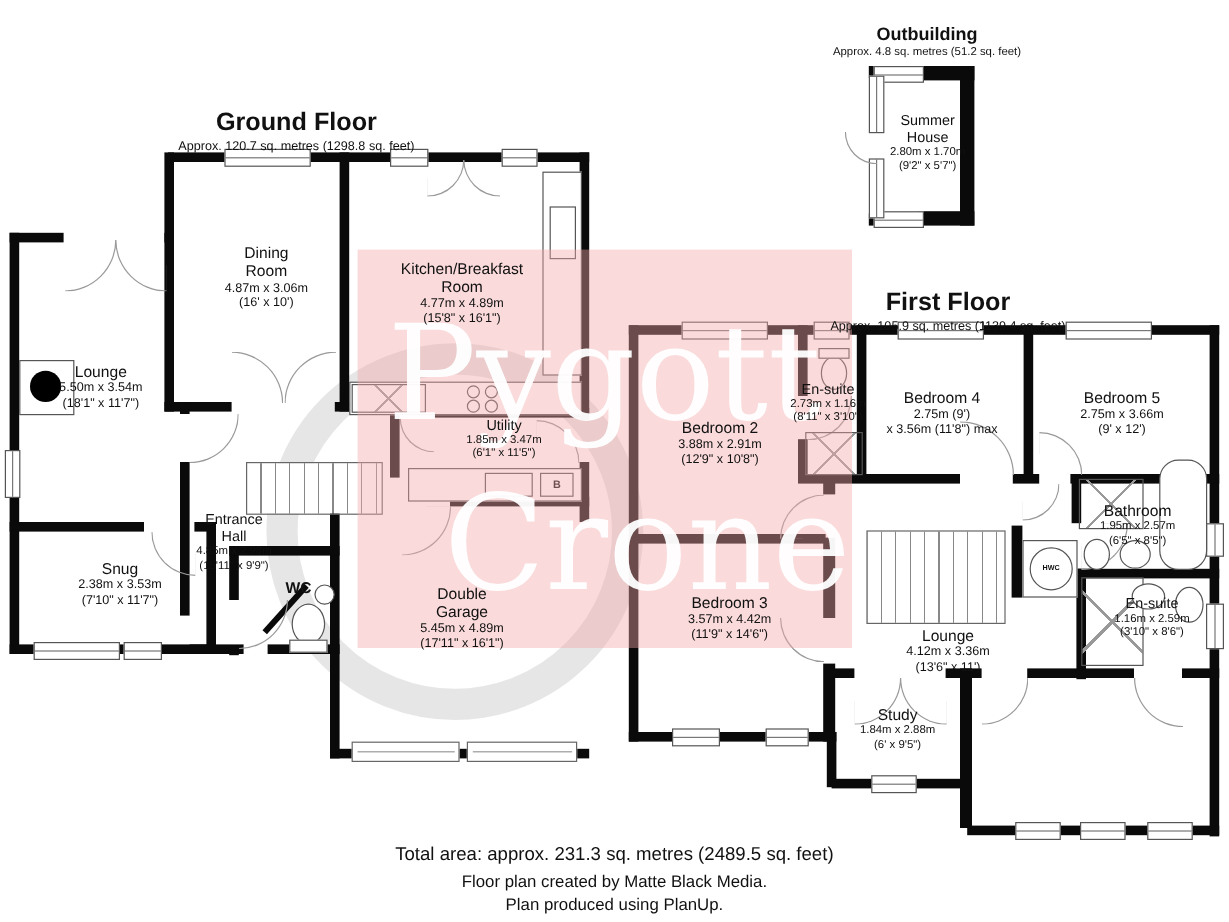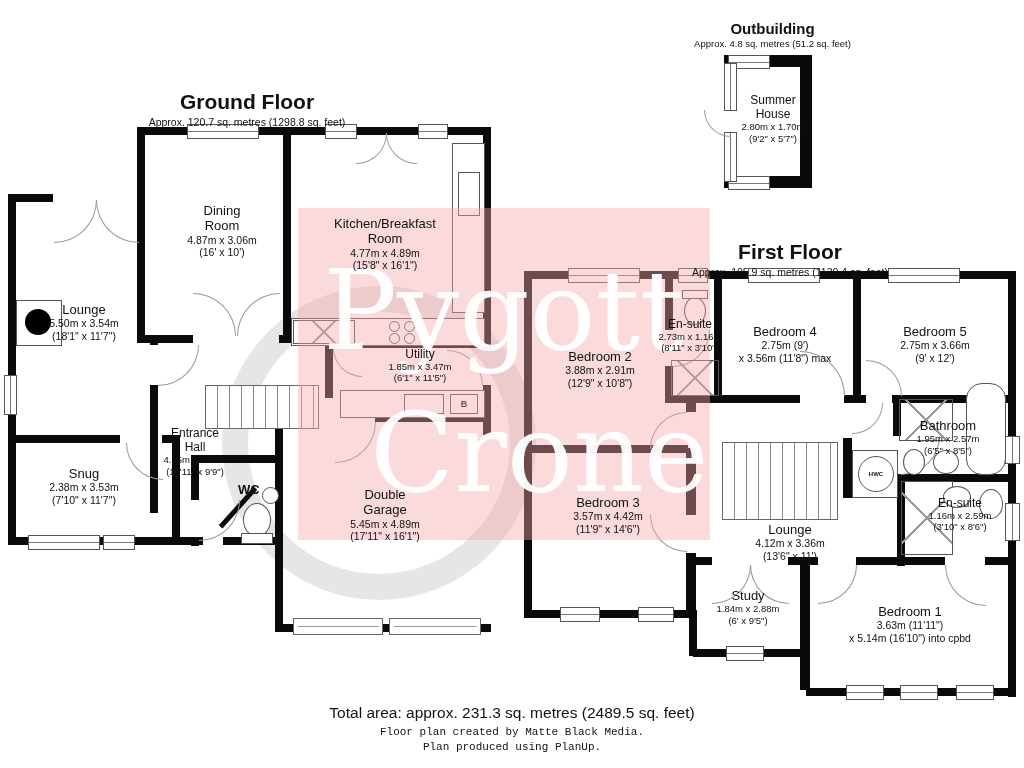--- a/index.html
+++ b/index.html
@@ -39,21 +39,21 @@
   .ob-sub{font-size:9.5px;margin-top:1px;}
   .tiny{position:absolute;font-weight:bold;font-size:13px;}
   .micro{font-weight:bold;font-size:6px;}
   .wm-ring{position:absolute;left:222px;top:286px;width:262px;height:262px;border-radius:50%;
        border:26px solid rgba(165,165,165,0.28);}
   .wm-block{position:absolute;left:298px;top:208px;width:412px;height:332px;overflow:hidden;}
   .wm-word{position:absolute;font-family:"DejaVu Serif",serif;line-height:1;
        color:rgba(255,255,255,0.95);}
   .footer{position:absolute;left:232px;top:704px;width:560px;text-align:center;}
   .footer .total{font-size:15.5px;}
-  .footer .credit{font-size:11px;margin-top:3px;line-height:1.35;font-family:Liberation Mono, monospace;}
+  .footer .credit{font-size:14px;margin-top:3px;line-height:1.35;}
 </style>
 </head>
 <body>
 
 <div id="plan">
 
   <div class="wm-ring"></div>
 
   <div class="w" style="left:8px;top:194px;width:45px;height:8px"></div>
   <div class="w" style="left:137px;top:194px;width:8px;height:8px"></div>
@@ -219,21 +219,21 @@
   <div class="title-block" style="left:660px;top:20px;width:225px">
     <div class="ob-title">Outbuilding</div>
     <div class="ob-sub">Approx. 4.8 sq. metres (51.2 sq. feet)</div>
   </div>
 
   <div class="room-label" style="left:4px;top:302px;width:160px">
     <div class="rname">Lounge</div>
     <div class="rdim">5.50m x 3.54m</div>
     <div class="rdim">(18'1" x 11'7")</div>
   </div>
-  <div class="room-label" style="left:4px;top:466px;width:160px">
+  <div class="room-label" style="left:20px;top:466px;width:160px">
     <div class="rname">Snug</div>
     <div class="rdim">2.38m x 3.53m</div>
     <div class="rdim">(7'10" x 11'7")</div>
   </div>
   <div class="room-label" style="left:152px;top:203px;width:140px">
     <div class="rname">Dining
 Room</div>
     <div class="rdim">4.87m x 3.06m</div>
     <div class="rdim">(16' x 10')</div>
   </div>
@@ -299,25 +299,20 @@
   <div class="room-label" style="left:715px;top:522px;width:150px">
     <div class="rname">Lounge</div>
     <div class="rdim">4.12m x 3.36m</div>
     <div class="rdim">(13'6" x 11')</div>
   </div>
   <div class="room-label" style="left:678px;top:588px;width:140px">
     <div class="rname">Study</div>
     <div class="rdim sm">1.84m x 2.88m</div>
     <div class="rdim sm">(6' x 9'5")</div>
   </div>
-  <div class="room-label" style="left:820px;top:604px;width:180px">
-    <div class="rname">Bedroom 1</div>
-    <div class="rdim">3.63m (11'11")</div>
-    <div class="rdim">x 5.14m (16'10") into cpbd</div>
-  </div>
   <div class="room-label" style="left:718px;top:93px;width:110px">
     <div class="rname sm">Summer
 House</div>
     <div class="rdim sm">2.80m x 1.70m</div>
     <div class="rdim sm">(9'2" x 5'7")</div>
   </div>
 
   <div class="footer">
     <div class="total">Total area: approx. 231.3 sq. metres (2489.5 sq. feet)</div>
     <div class="credit">Floor plan created by Matte Black Media.</div>

